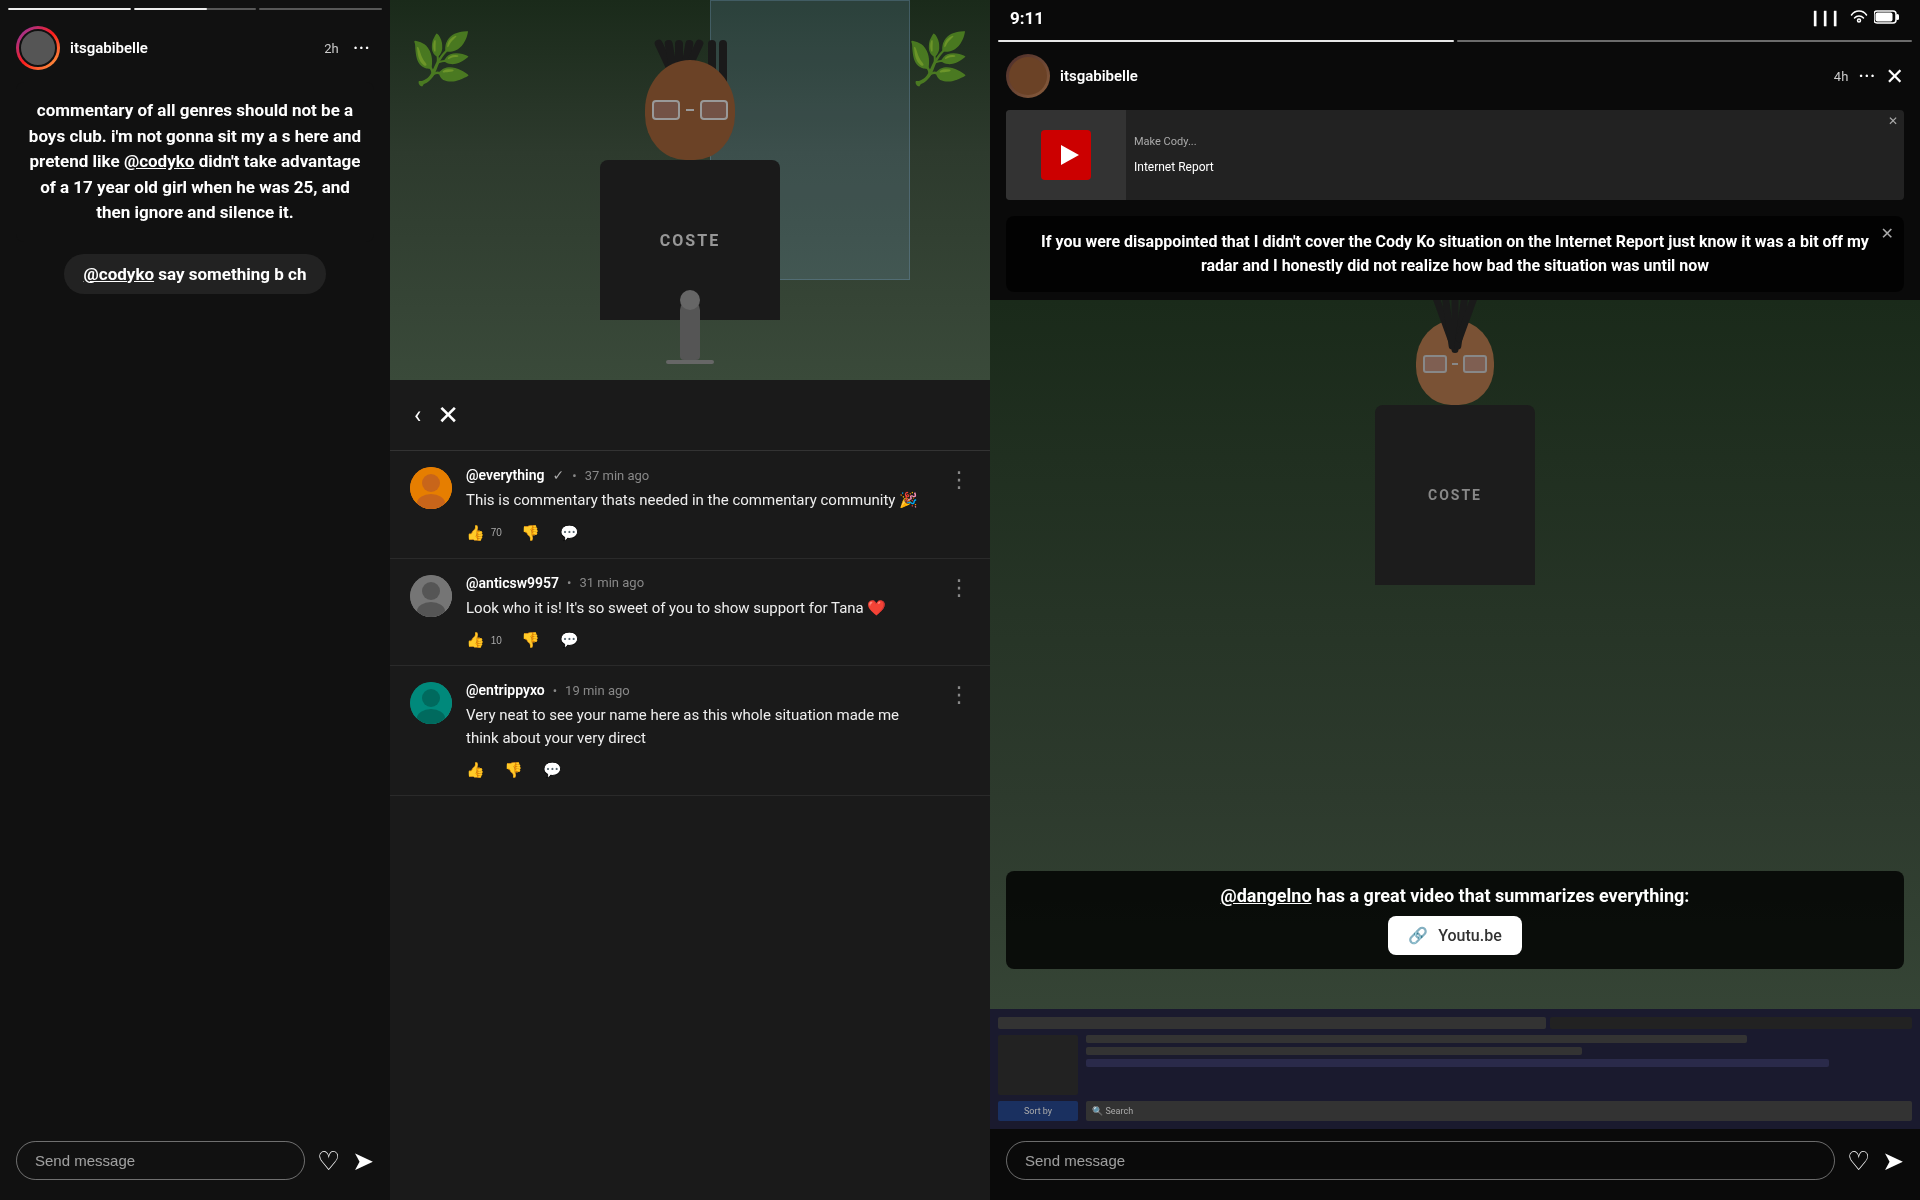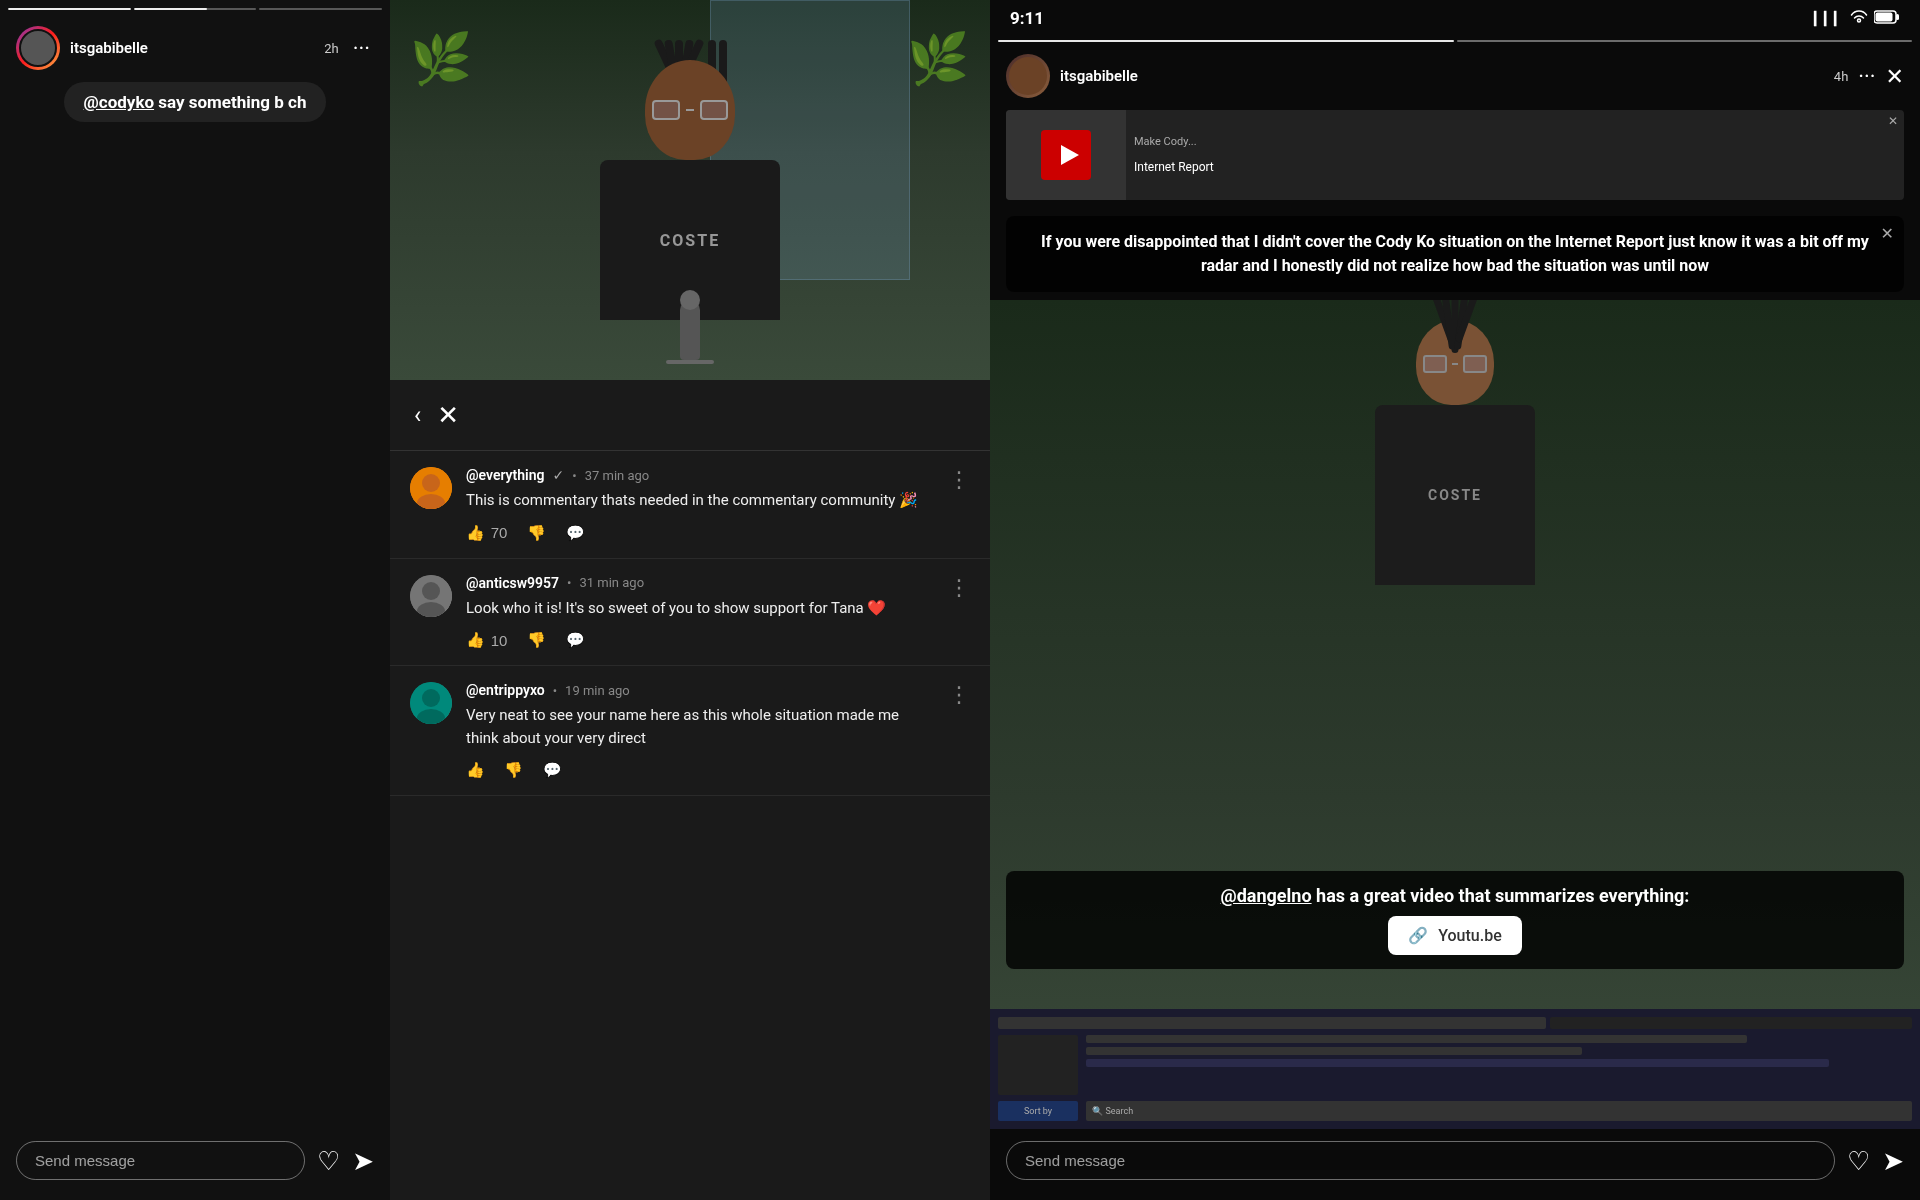--- a/index.html
+++ b/index.html
@@ -453,21 +453,21 @@
       gap: 6px;
       color: #aaa;
       font-size: 15px;
       cursor: pointer;
       background: none;
       border: none;
     }
 
     .action-count {
       color: #aaa;
-      font-size: 15px;
+      font-size: 10px;
     }
 
     .comment-more {
       color: #888;
       font-size: 22px;
       cursor: pointer;
     }
 
     
     .avatar-orange { background: linear-gradient(135deg, #f57c00, #ff9800); border-radius: 50%; }
@@ -782,20 +782,25 @@
   <div class="story-header">
     <div class="avatar-circle">
       <div class="avatar-inner"></div>
     </div>
     <span class="story-username">itsgabibelle</span>
     <span class="story-time">2h</span>
     <span class="story-more">···</span>
   </div>
 
   <div class="left-story-content">
+    <div class="story-text-overlay">
+      <p>
+        commentary of all genres should not be a boys club. i'm not gonna sit my a s here and pretend like <span class="mention">@codyko</span> didn't take advantage of a 17 year old girl when he was 25, and then ignore and silence it.
+      </p>
+    </div>
 
     <div class="story-tag-bubble">
       <span><span class="mention">@codyko</span> say something b ch</span>
     </div>
 
     <div class="story-image-area">
 
       <div class="person-silhouette">
         <div class="person-head" style="background:#c8a882;"></div>
         <div class="person-body" style="background:#1a1a1a; display:flex; align-items:center; justify-content:center;">

